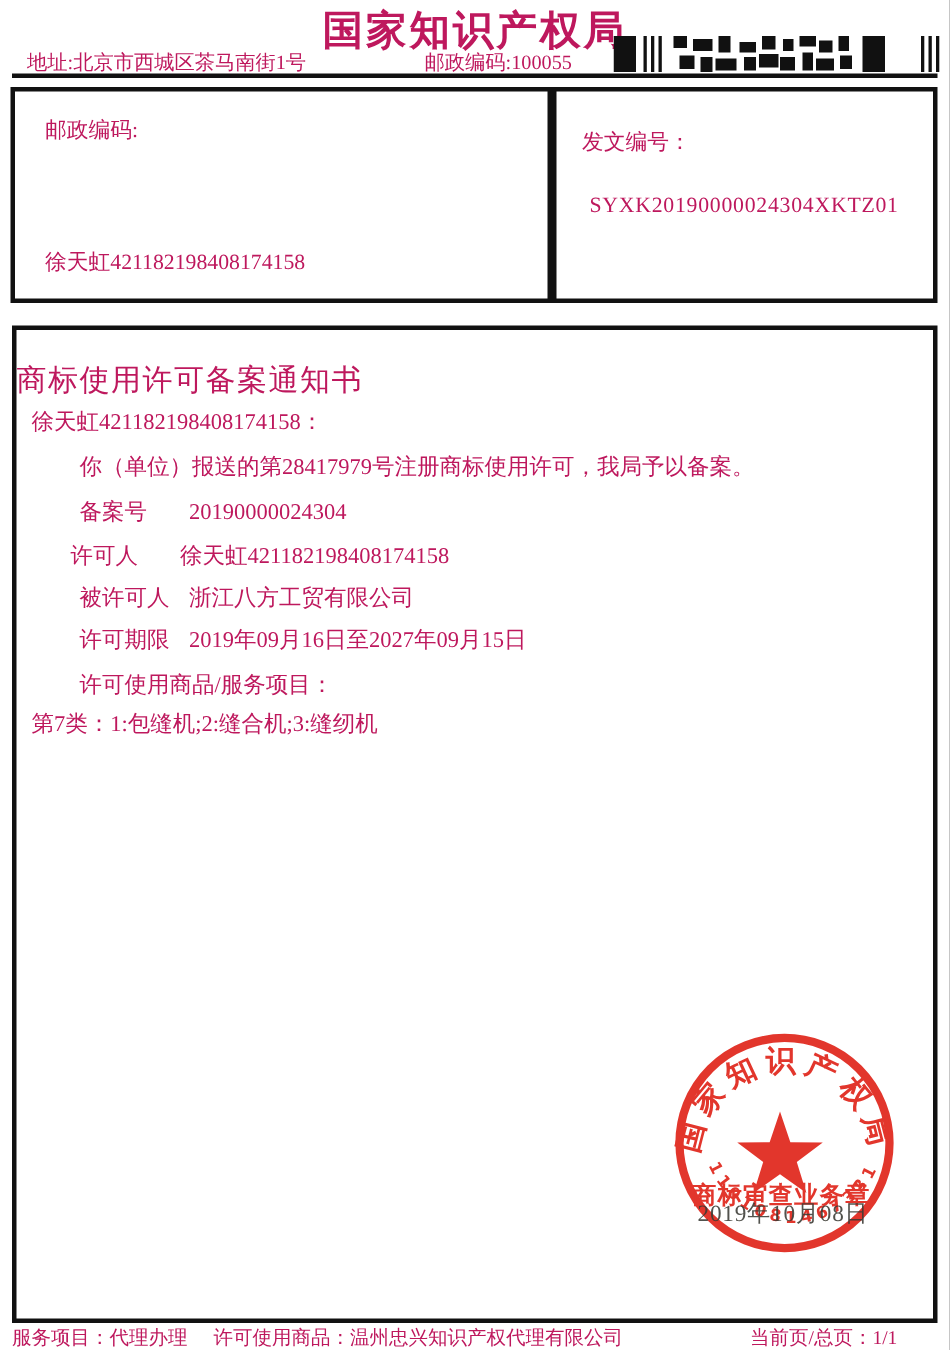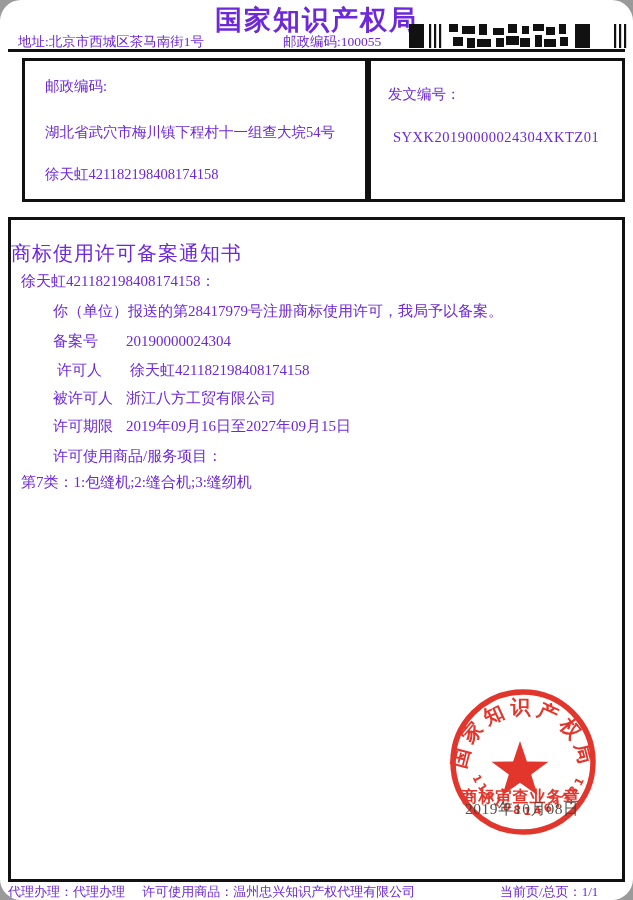--- a/index.html
+++ b/index.html
@@ -1,32 +1,32 @@
 <!DOCTYPE html>
 <html><head>
 <meta charset="utf-8">
 <style>
   html,body{margin:0;padding:0;background:#9a9a9a;}
   .page{
     position:relative;width:633px;height:900px;background:#ffffff;
-    font-family:"Liberation Serif","DejaVu Serif",serif;color:#6d28d9;
-    overflow:hidden;margin:0 auto;border-radius:21px;
+    font-family:"Liberation Serif","DejaVu Serif",serif;color:#be185d;
+    overflow:hidden;margin:0 auto;
   }
   .abs{position:absolute;}
   
   .doc-title{left:0;top:2px;width:633px;text-align:center;font-size:27px;font-weight:bold;letter-spacing:2px;}
   .addr-line{top:33px;font-size:13.5px;}
   .addr{left:8px;margin-left:10px;}
   .postal{left:283px;}
   .hrule{left:8px;top:49px;width:617px;height:3px;background:#111;}
   
   .barcode{left:409px;top:24px;}
   
   .box{border:3px solid #111;background:#fff;}
-  .sender-box{left:22px;top:58px;width:340px;height:138px;}
+  .sender-box{left:7px;top:58px;width:340px;height:138px;padding-left:15px;}
   .sender-box .line{position:absolute;left:20px;font-size:14.5px;}
   .docnum-box{left:368px;top:58px;width:251px;height:138px;}
   .docnum-box .line{position:absolute;font-size:14.5px;}
   
   .notice-box{left:8px;top:217px;width:611px;height:659px;}
   .notice-title{left:0;top:20px;width:100%;font-size:20px;letter-spacing:1px;}
   .n-line{position:absolute;font-size:15px;white-space:nowrap;}
   .lab{display:inline-block;width:73px;}
   
   .seal{left:427px;top:465px;width:180px;height:180px;}
@@ -75,39 +75,38 @@
         <rect x="210" y="0" width="2.2" height="24"></rect>
         <rect x="215" y="0" width="2.2" height="24"></rect>
       </g>
     </svg>
   </div>
 
   <div class="abs hrule"></div>
 
   <div class="abs box sender-box">
     <div class="line" style="top:16px;">邮政编码:</div>
-    <div class="line" style="top:62px;">湖北省武穴市梅川镇下程村十一组查大垸54号</div>
     <div class="line" style="top:104px;">徐天虹421182198408174158</div>
   </div>
 
   <div class="abs box docnum-box">
     <div class="line" style="left:17px;top:24px;">发文编号：</div>
     <div class="line" style="left:22px;top:68px;letter-spacing:0.5px;">SYXK20190000024304XKTZ01</div>
   </div>
 
   <div class="abs box notice-box">
     <div class="abs notice-title">商标使用许可备案通知书</div>
 
     <div class="n-line" style="left:10px;top:52px;">徐天虹421182198408174158：</div>
     <div class="n-line" style="left:42px;top:82px;">你（单位）报送的第28417979号注册商标使用许可，我局予以备案。</div>
 
     <div class="n-line" style="left:42px;top:112px;">
       <span class="lab">备案号</span><span>20190000024304</span>
     </div>
-    <div class="n-line" style="left:46px;top:141px;">
+    <div class="n-line" style="left:36px;top:141px;">
       <span class="lab">许可人</span><span>徐天虹421182198408174158</span>
     </div>
     <div class="n-line" style="left:42px;top:169px;">
       <span class="lab">被许可人</span><span>浙江八方工贸有限公司</span>
     </div>
     <div class="n-line" style="left:42px;top:197px;">
       <span class="lab">许可期限</span><span>2019年09月16日至2027年09月15日</span>
     </div>
 
     <div class="n-line" style="left:42px;top:227px;text-align:right;">许可使用商品/服务项目：</div>
@@ -129,20 +128,20 @@
           <text font-size="11" font-weight="bold" fill="#e0251b" letter-spacing="3.5" font-family="DejaVu Sans, sans-serif" transform="translate(0,-32)">
             <textPath href="#serialPath" startOffset="50%" text-anchor="middle">1101081467331</textPath>
           </text>
         </g>
         <text x="84" y="129" text-anchor="middle" font-size="15.5" fill="#3b3b35" opacity="0.88" letter-spacing="0.5" font-family="Liberation Serif, DejaVu Serif, serif">2019年10月08日</text>
       </svg>
     </div>
   </div>
 
   <div class="abs footer f-left">
-    <span>代理办理：</span><span>代理办理</span><span class="sp"></span>
+    <span>服务项目：</span><span>代理办理</span><span class="sp"></span>
     <span>许可使用商品：</span><span>温州忠兴知识产权代理有限公司</span>
   </div>
   <div class="abs footer f-right">
     <span>当前页/总页：</span><span>1/1</span>
   </div>
 
 </div>
 
 </body></html>

